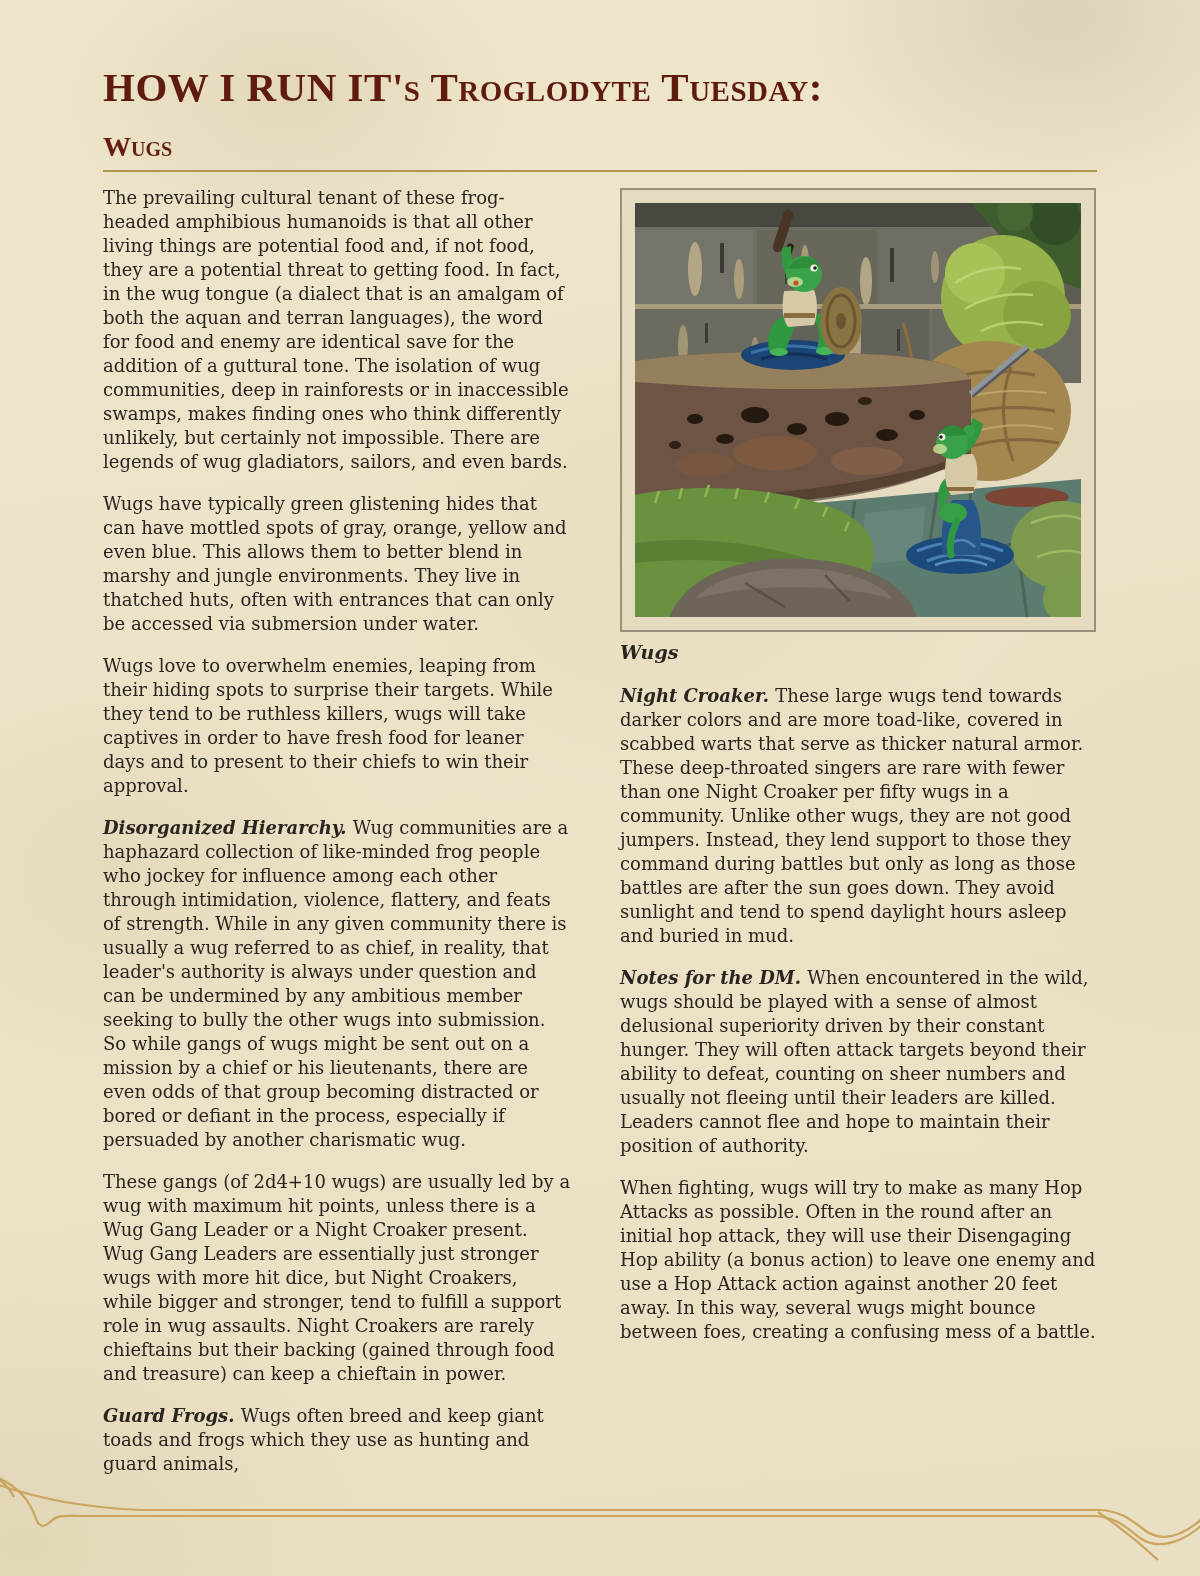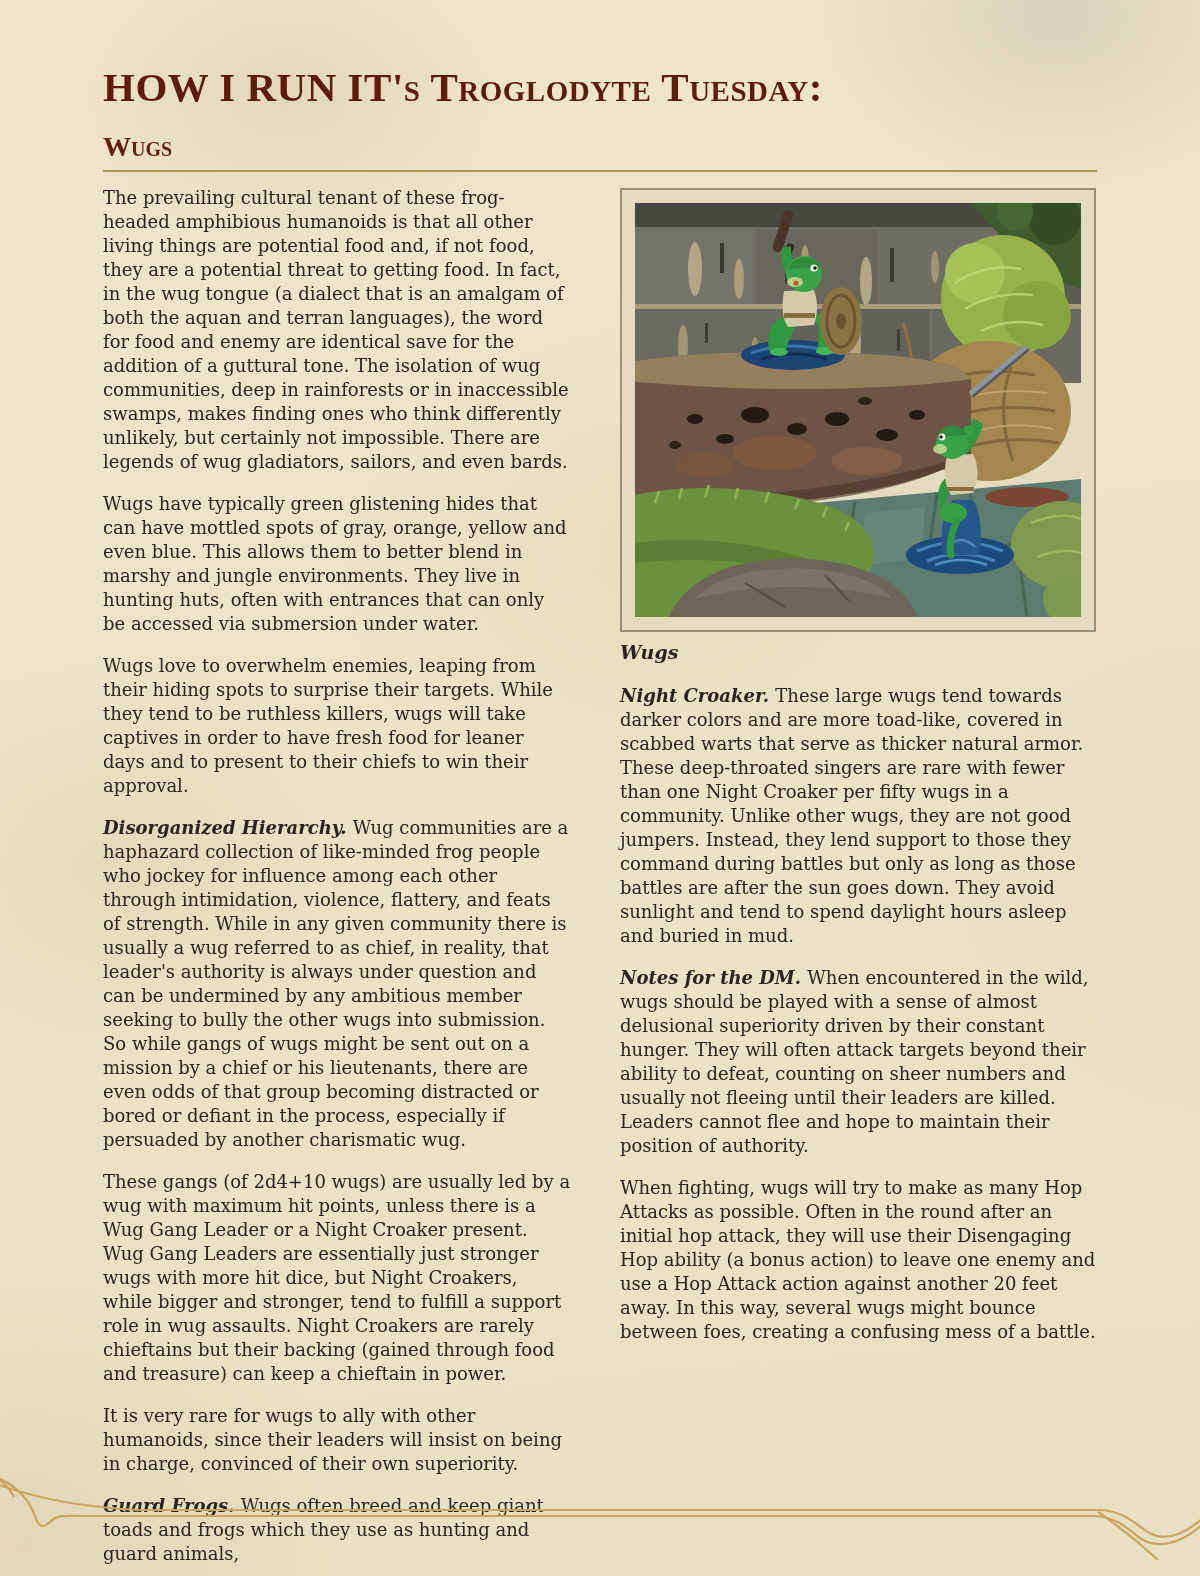--- a/index.html
+++ b/index.html
@@ -71,25 +71,24 @@
 
   <header class="page-header">
     <h1 class="page-title">HOW I RUN IT's Troglodyte Tuesday:</h1>
     <h2 class="section-heading">Wugs</h2>
   </header>
 
   <div class="columns">
 
     <div class="col col-left">
       <p><span class="lead"></span><span>The prevailing cultural tenant of these frog-headed amphibious humanoids is that all other living things are potential food and, if not food, they are a potential threat to getting food. In fact, in the wug tongue (a dialect that is an amalgam of both the aquan and terran languages), the word for food and enemy are identical save for the addition of a guttural tone. The isolation of wug communities, deep in rainforests or in inaccessible swamps, makes finding ones who think differently unlikely, but certainly not impossible. There are legends of wug gladiators, sailors, and even bards.</span></p>
-      <p><span class="lead"></span><span>Wugs have typically green glistening hides that can have mottled spots of gray, orange, yellow and even blue. This allows them to better blend in marshy and jungle environments. They live in hunting huts, often with entrances that can only be accessed via submersion under water.</span></p>
+      <p><span class="lead"></span><span>Wugs have typically green glistening hides that can have mottled spots of gray, orange, yellow and even blue. This allows them to better blend in marshy and jungle environments. They live in thatched huts, often with entrances that can only be accessed via submersion under water.</span></p>
       <p><span class="lead"></span><span>Wugs love to overwhelm enemies, leaping from their hiding spots to surprise their targets. While they tend to be ruthless killers, wugs will take captives in order to have fresh food for leaner days and to present to their chiefs to win their approval.</span></p>
       <p><span class="lead">Disorganized Hierarchy.</span><span>Wug communities are a haphazard collection of like-minded frog people who jockey for influence among each other through intimidation, violence, flattery, and feats of strength. While in any given community there is usually a wug referred to as chief, in reality, that leader's authority is always under question and can be undermined by any ambitious member seeking to bully the other wugs into submission. So while gangs of wugs might be sent out on a mission by a chief or his lieutenants, there are even odds of that group becoming distracted or bored or defiant in the process, especially if persuaded by another charismatic wug.</span></p>
       <p><span class="lead"></span><span>These gangs (of 2d4+10 wugs) are usually led by a wug with maximum hit points, unless there is a Wug Gang Leader or a Night Croaker present. Wug Gang Leaders are essentially just stronger wugs with more hit dice, but Night Croakers, while bigger and stronger, tend to fulfill a support role in wug assaults. Night Croakers are rarely chieftains but their backing (gained through food and treasure) can keep a chieftain in power.</span></p>
-      <p><span class="lead"></span><span>It is very rare for wugs to ally with other humanoids, since their leaders will insist on being in charge, convinced of their own superiority.</span></p>
       <p><span class="lead">Guard Frogs.</span><span>Wugs often breed and keep giant toads and frogs which they use as hunting and guard animals,</span></p>
     </div>
 
     <div class="col col-right">
 
       <figure>
         <div class="photo-frame">
           <svg viewBox="0 0 446 414" preserveAspectRatio="none">
 
             <g>

